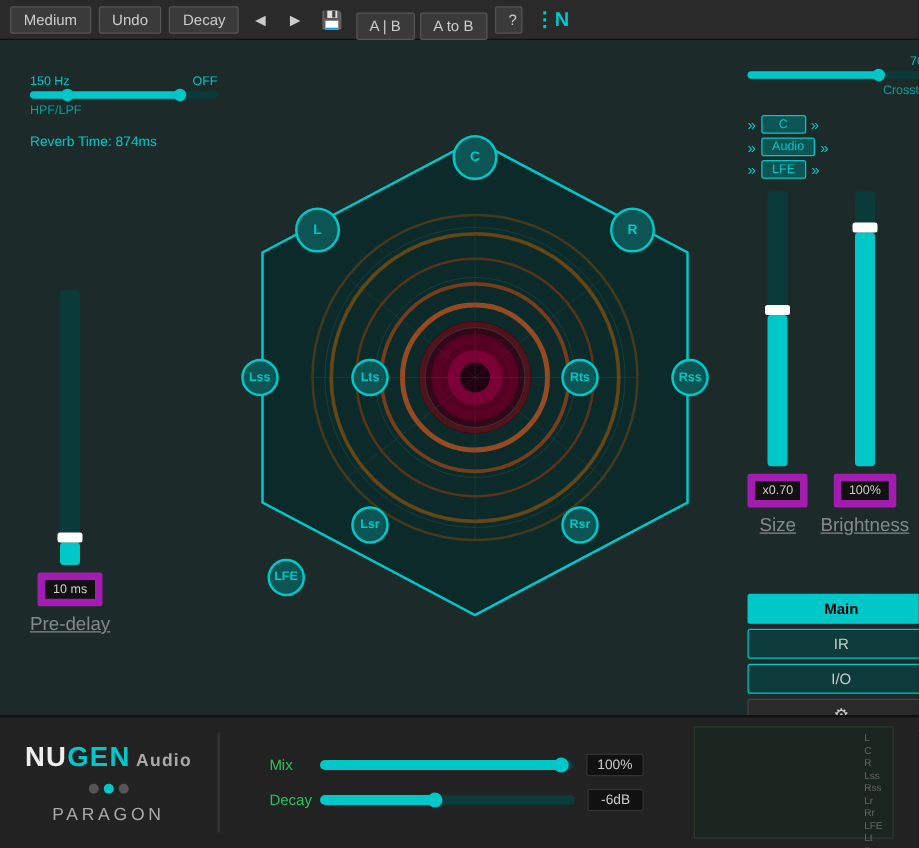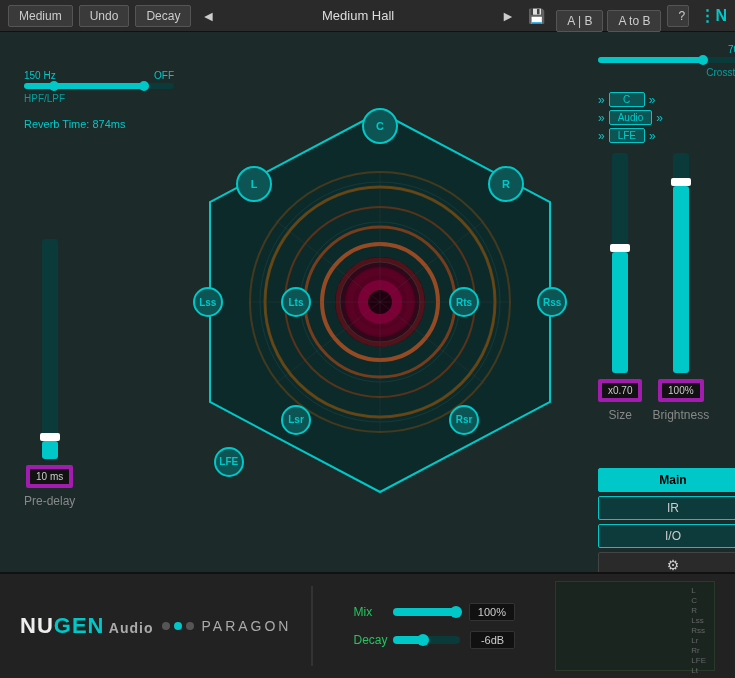--- a/index.html
+++ b/index.html
@@ -83,21 +83,20 @@
     }
 
     
     .left-panel {
       width: 170px;
       padding: 24px;
       display: flex;
       flex-direction: column;
       gap: 6px;
       position: relative;
-      margin-top: 10px;
     }
 
     
     .filter-row {
       display: flex;
       flex-direction: column;
       gap: 2px;
       padding: 4px 0;
     }
     .filter-slider-track {
@@ -161,32 +160,33 @@
       position: absolute;
       left: 50%;
       transform: translateX(-50%);
       width: 20px; height: 8px;
       background: #fff;
       border-radius: 2px;
       cursor: pointer;
     }
     .fader-value-box {
       background: #111;
-      border: 4px solid #a21caf;
+      border: 6px solid #a21caf;
       color: #ccc;
       font-size: 10px;
       padding: 2px 6px;
       border-radius: 2px;
       text-align: center;
       min-width: 40px;
     }
     .fader-name {
       color: #888;
-      font-size: 12px;
+      font-size: 15px;
       text-align: center;
+      text-decoration: underline;
     }
 
     
     .center-area {
       flex: 1;
       display: flex;
       justify-content: center;
       align-items: center;
       position: relative;
     }
@@ -320,21 +320,21 @@
       border-top: 2px solid #111;
       display: flex;
       align-items: center;
       padding: 0 20px;
       gap: 20px;
       position: relative;
     }
 
     .nugen-logo {
       display: flex;
-      flex-direction: row;
+      flex-direction: column;
       align-items: center;
       gap: 8px;
       min-width: 120px;
     }
     .nugen-text {
       font-size: 22px;
       font-weight: bold;
       color: #eee;
       letter-spacing: 1px;
     }
@@ -431,21 +431,20 @@
     }
   </style>
 </head>
 <body>
 
 <div class="toolbar">
   <button>Medium</button>
   <button>Undo</button>
   <button>Decay</button>
   <button class="nav-btn">◄</button>
-  <div class="preset-name">Medium Hall</div>
   <button class="nav-btn">►</button>
   <button class="nav-btn">💾</button>
   <div class="ab-group">
     <button class="ab-btn">A | B</button>
     <button class="ab-btn">A to B</button>
   </div>
   <button class="question-btn">?</button>
   <span class="n-logo">⋮N</span>
 </div>
 

